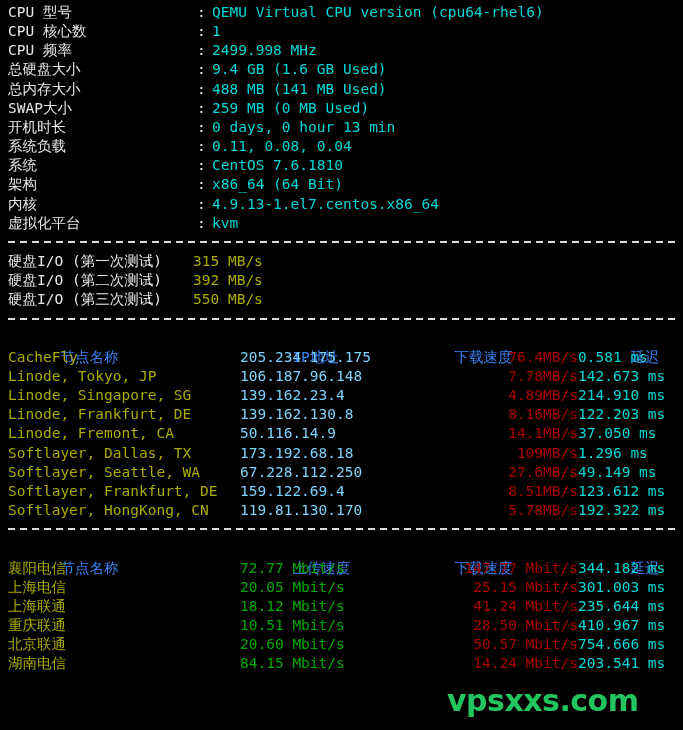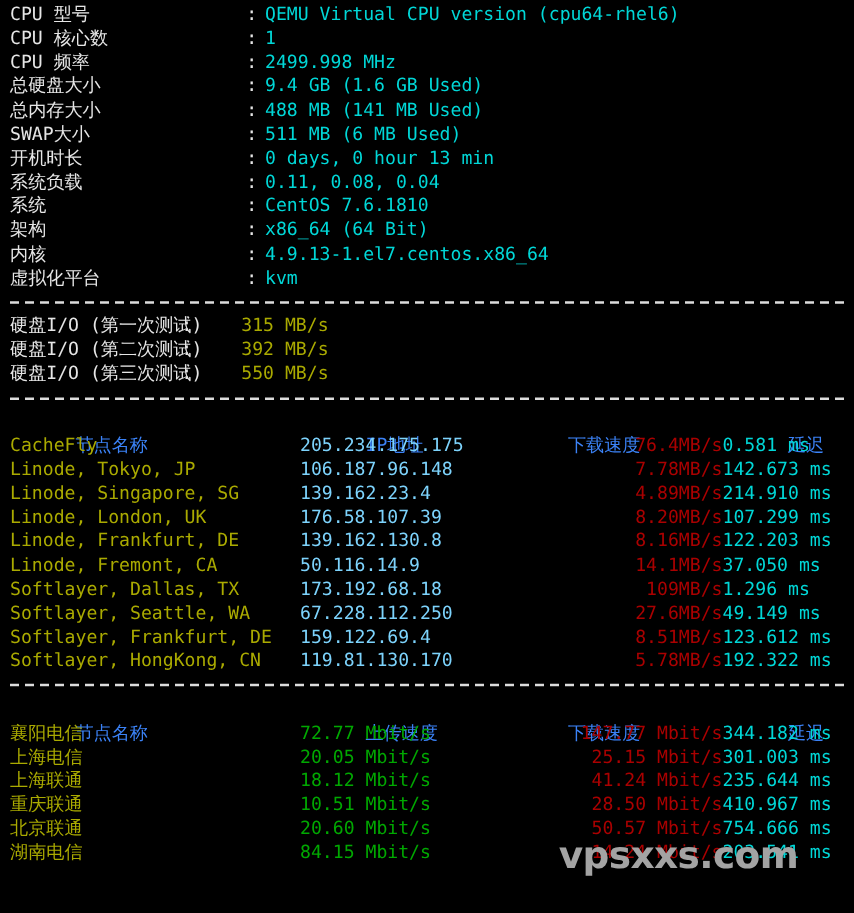--- a/index.html
+++ b/index.html
@@ -86,42 +86,42 @@
   .node  { color: #aaaa00; }
   .ip    { color: #7dd3fc; }
   .up    { color: #00a800; }
   .down  { color: #aa0000; text-align: right; }
   .lat   { color: #00d7d7; }
 
   
   .watermark {
     position: absolute;
     left: 447px;
-    top: 675px;
+    top: 691px;
     font-family: "DejaVu Sans", "Liberation Sans", sans-serif;
     font-size: 30px;
     font-weight: bold;
-    color: #a3a3a3;
+    color: #22c55e;
     letter-spacing: -0.5px;
     white-space: nowrap;
     pointer-events: none;
   }
 </style>
 </head>
 <body>
 
 <div class="term">
 
   <div id="system-info">
       <div class="row inforow"><span class="lbl">CPU 型号</span><span class="colon">:</span><span class="val">QEMU Virtual CPU version (cpu64-rhel6)</span></div>
       <div class="row inforow"><span class="lbl">CPU 核心数</span><span class="colon">:</span><span class="val">1</span></div>
       <div class="row inforow"><span class="lbl">CPU 频率</span><span class="colon">:</span><span class="val">2499.998 MHz</span></div>
       <div class="row inforow"><span class="lbl">总硬盘大小</span><span class="colon">:</span><span class="val">9.4 GB (1.6 GB Used)</span></div>
       <div class="row inforow"><span class="lbl">总内存大小</span><span class="colon">:</span><span class="val">488 MB (141 MB Used)</span></div>
-      <div class="row inforow"><span class="lbl">SWAP大小</span><span class="colon">:</span><span class="val">511 MB (6 MB Used)</span></div>
+      <div class="row inforow"><span class="lbl">SWAP大小</span><span class="colon">:</span><span class="val">259 MB (0 MB Used)</span></div>
       <div class="row inforow"><span class="lbl">开机时长</span><span class="colon">:</span><span class="val">0 days, 0 hour 13 min</span></div>
       <div class="row inforow"><span class="lbl">系统负载</span><span class="colon">:</span><span class="val">0.11, 0.08, 0.04</span></div>
       <div class="row inforow"><span class="lbl">系统</span><span class="colon">:</span><span class="val">CentOS 7.6.1810</span></div>
       <div class="row inforow"><span class="lbl">架构</span><span class="colon">:</span><span class="val">x86_64 (64 Bit)</span></div>
       <div class="row inforow"><span class="lbl">内核</span><span class="colon">:</span><span class="val">4.9.13-1.el7.centos.x86_64</span></div>
       <div class="row inforow"><span class="lbl">虚拟化平台</span><span class="colon">:</span><span class="val">kvm</span></div>
     </div>
 
   <div class="sep">
       <i></i>
@@ -138,21 +138,20 @@
     </div>
 
   <div>
     <div class="trow thead">
       <span class="c1">节点名称</span><span class="c2">IP地址</span><span class="c3">下载速度</span><span class="c4">延迟</span>
     </div>
     <div id="intl-rows">
         <div class="trow"><span class="c1 node">CacheFly</span><span class="c2 ip">205.234.175.175</span><span class="c3 down">76.4MB/s</span><span class="c4 lat">0.581 ms</span></div>
         <div class="trow"><span class="c1 node">Linode, Tokyo, JP</span><span class="c2 ip">106.187.96.148</span><span class="c3 down">7.78MB/s</span><span class="c4 lat">142.673 ms</span></div>
         <div class="trow"><span class="c1 node">Linode, Singapore, SG</span><span class="c2 ip">139.162.23.4</span><span class="c3 down">4.89MB/s</span><span class="c4 lat">214.910 ms</span></div>
-        <div class="trow"><span class="c1 node">Linode, London, UK</span><span class="c2 ip">176.58.107.39</span><span class="c3 down">8.20MB/s</span><span class="c4 lat">107.299 ms</span></div>
         <div class="trow"><span class="c1 node">Linode, Frankfurt, DE</span><span class="c2 ip">139.162.130.8</span><span class="c3 down">8.16MB/s</span><span class="c4 lat">122.203 ms</span></div>
         <div class="trow"><span class="c1 node">Linode, Fremont, CA</span><span class="c2 ip">50.116.14.9</span><span class="c3 down">14.1MB/s</span><span class="c4 lat">37.050 ms</span></div>
         <div class="trow"><span class="c1 node">Softlayer, Dallas, TX</span><span class="c2 ip">173.192.68.18</span><span class="c3 down">109MB/s</span><span class="c4 lat">1.296 ms</span></div>
         <div class="trow"><span class="c1 node">Softlayer, Seattle, WA</span><span class="c2 ip">67.228.112.250</span><span class="c3 down">27.6MB/s</span><span class="c4 lat">49.149 ms</span></div>
         <div class="trow"><span class="c1 node">Softlayer, Frankfurt, DE</span><span class="c2 ip">159.122.69.4</span><span class="c3 down">8.51MB/s</span><span class="c4 lat">123.612 ms</span></div>
         <div class="trow"><span class="c1 node">Softlayer, HongKong, CN</span><span class="c2 ip">119.81.130.170</span><span class="c3 down">5.78MB/s</span><span class="c4 lat">192.322 ms</span></div>
       </div>
   </div>
 
   <div class="sep">

